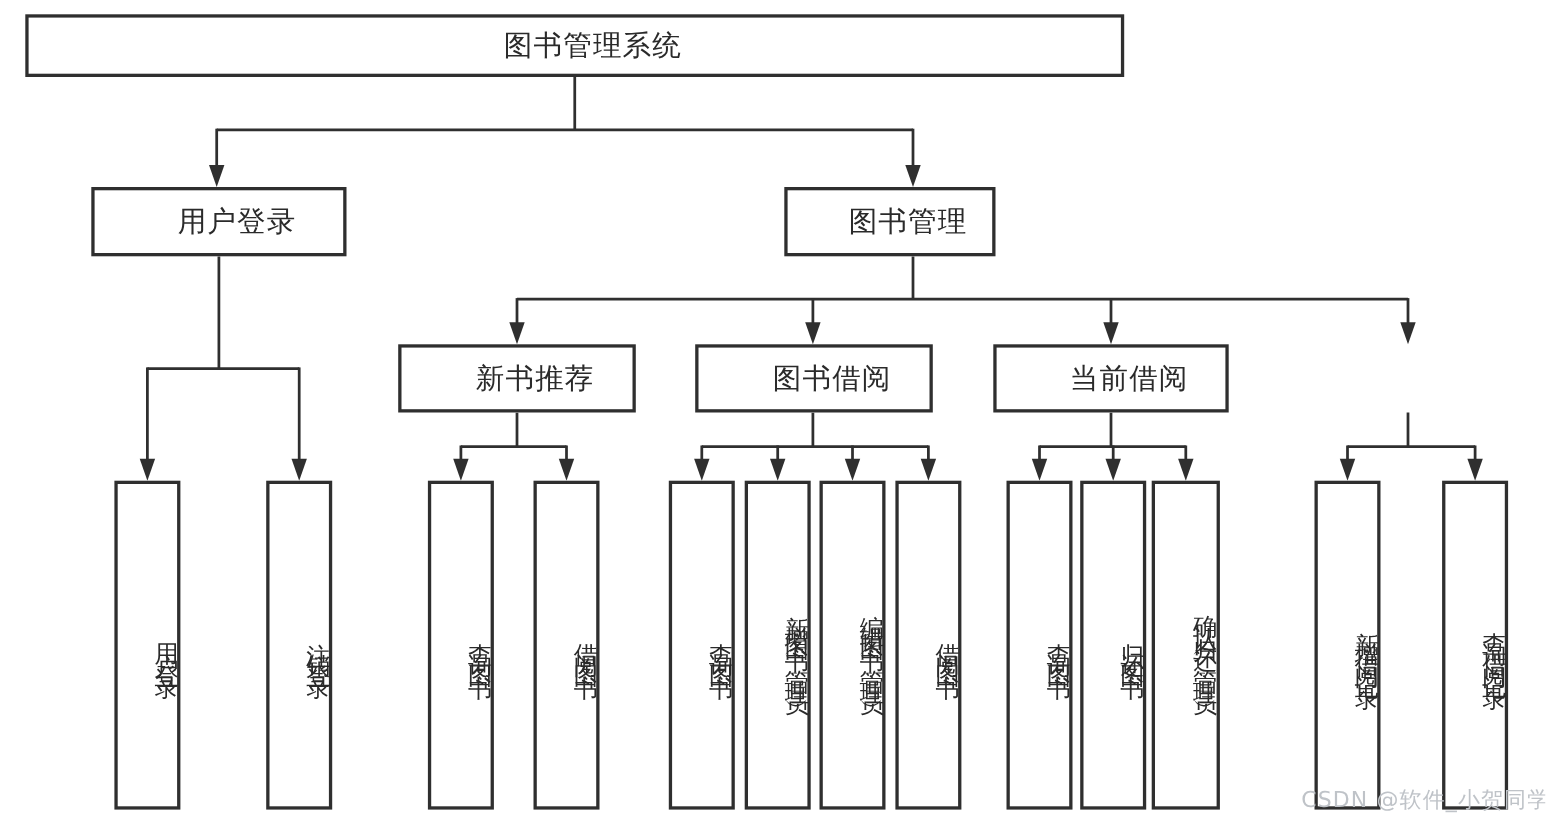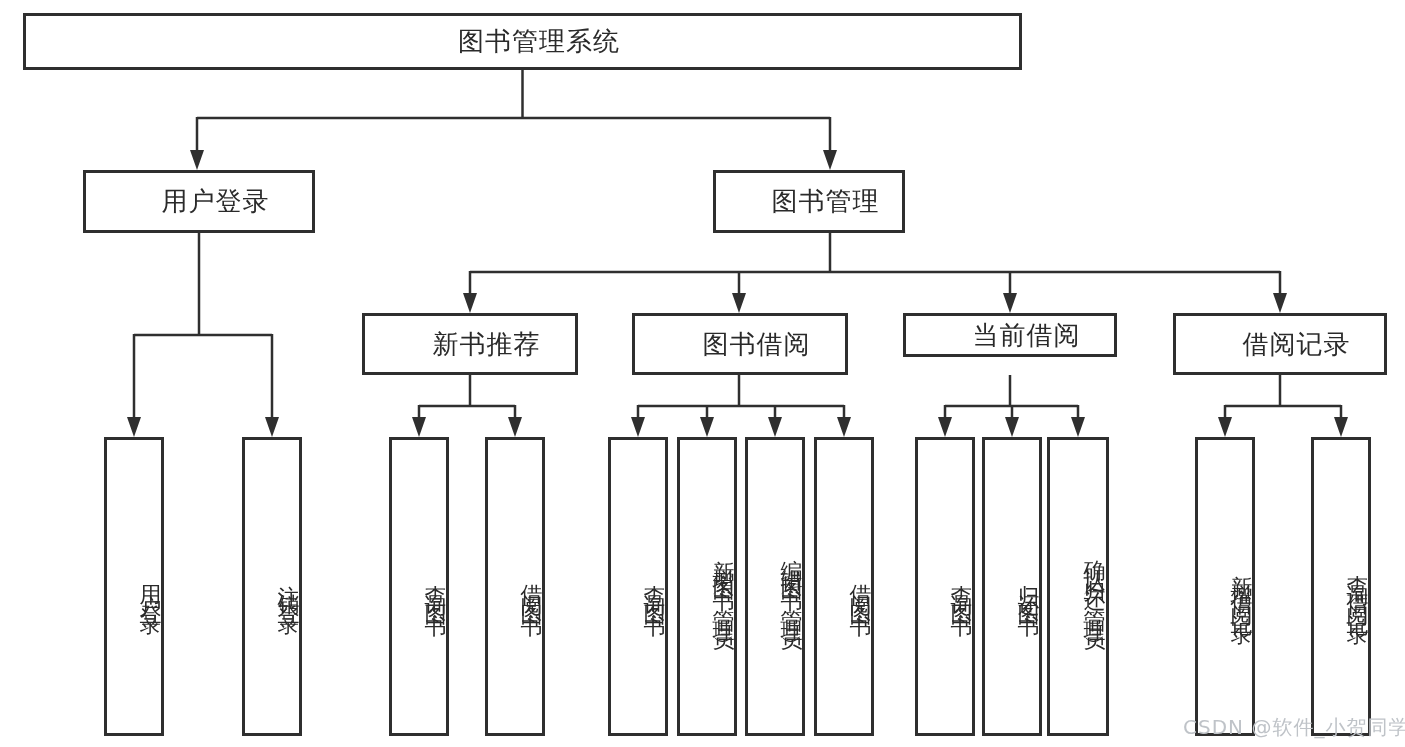--- a/index.html
+++ b/index.html
@@ -112,22 +112,21 @@
     </g>
   </svg>
 
   <div class="box h" style="left:23px;top:13px;width:999px;height:57px;">图书管理系统</div>
 
   <div class="box h" style="left:83px;top:170px;width:232px;height:63px;">用户登录</div>
   <div class="box h" style="left:713px;top:170px;width:192px;height:63px;">图书管理</div>
 
   <div class="box h" style="left:362px;top:313px;width:216px;height:62px;">新书推荐</div>
   <div class="box h" style="left:632px;top:313px;width:216px;height:62px;">图书借阅</div>
-  <div class="box h" style="left:903px;top:313px;width:214px;height:44px;">当前借阅</div>
-  <div class="box h" style="left:1173px;top:313px;width:214px;height:62px;">借阅记录</div>
+  <div class="box h" style="left:903px;top:313px;width:214px;height:62px;">当前借阅</div>
 
   <div class="box v" style="left:104px;top:437px;width:60px;height:299px;">
     <span class="vtext">用户登录</span>
   </div>
   <div class="box v" style="left:242px;top:437px;width:60px;height:299px;">
     <span class="vtext">注销登录</span>
   </div>
 
   <div class="box v" style="left:389px;top:437px;width:60px;height:299px;">
     <span class="vtext">查询图书</span>

